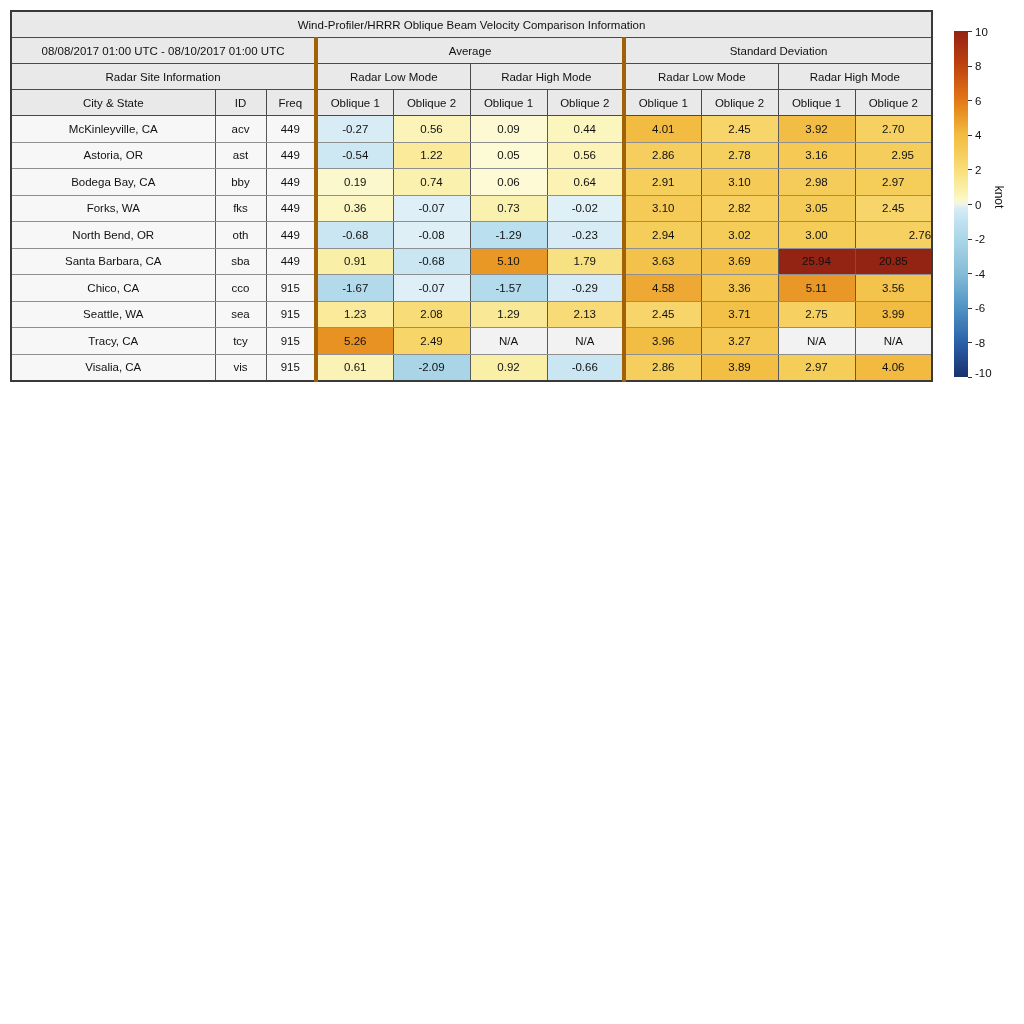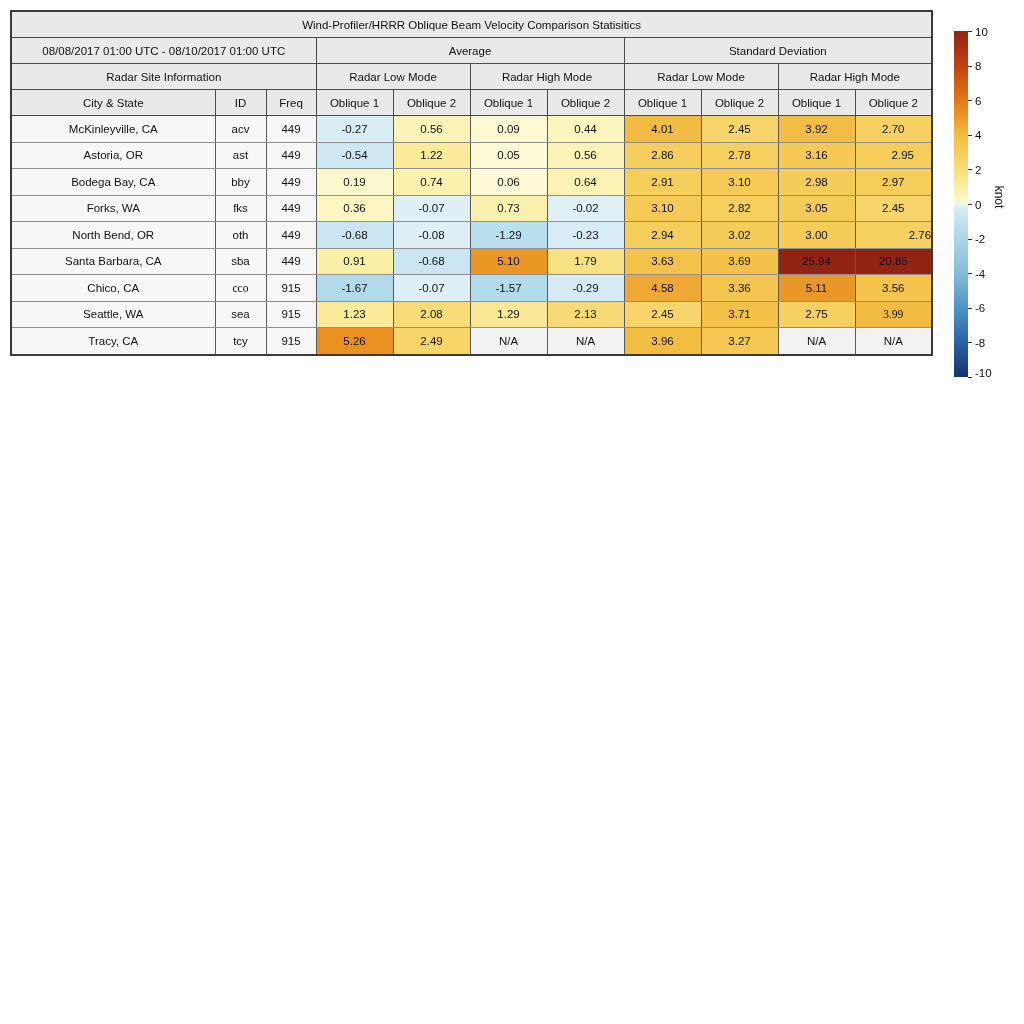--- a/index.html
+++ b/index.html
@@ -37,21 +37,21 @@
   
   tbody td {
     height: 25.5px;
     border-left: 1px solid #5a5a5a;
     border-right: 1px solid #5a5a5a;
     border-top: 1px solid #8f8f8f;
     border-bottom: 1px solid #8f8f8f;
   }
   table.stat-table { border: 2px solid #3a3a3a; }
   
-  thead tr td.gb, tbody td.gb { border-left: 1px solid #a16207; }
+  thead tr td.gb, tbody td.gb { border-left: 4px solid #a16207; }
   tbody tr:first-child td { border-top: 1px solid #3a3a3a; }
   
   #colorbar-wrap { position: absolute; left: 950px; top: 28px; width: 74px; height: 362px; }
   #colorbar-gradient { position: absolute; left: 4px; top: 3px; width: 14px; height: 346px; }
   .cb-tick { position: absolute; width: 4px; height: 1px; background: #333; left: 18px; }
   .cb-tick-label {
     position: absolute;
     left: 25px;
     transform: translateY(-50%);
     font-size: 11.5px;
@@ -80,21 +80,21 @@
         <col style="width:77px">
         <col style="width:77px">
         <col style="width:77px">
       <col style="width:77px">
         <col style="width:77px">
         <col style="width:77px">
         <col style="width:77px">
     </colgroup>
     <thead>
       <tr class="title-row">
-        <td colspan="11" class="hdr" style="background: rgb(233, 233, 233);">Wind-Profiler/HRRR Oblique Beam Velocity Comparison Statisitics</td>
+        <td colspan="11" class="hdr" style="background: rgb(233, 233, 233);">Wind-Profiler/HRRR Oblique Beam Velocity Comparison Information</td>
       </tr>
       <tr>
         <td colspan="3" class="hdr" style="background: rgb(233, 233, 233);">08/08/2017 01:00 UTC - 08/10/2017 01:00 UTC</td>
         <td colspan="4" class="hdr gb" style="background: rgb(233, 233, 233);">Average</td>
         <td colspan="4" class="hdr gb" style="background: rgb(233, 233, 233);">Standard Deviation</td>
       </tr>
       <tr>
         <td colspan="3" class="hdr" style="background: rgb(233, 233, 233);">Radar Site Information</td>
         <td colspan="2" class="hdr gb" style="background: rgb(233, 233, 233);">Radar Low Mode</td>
         <td colspan="2" class="hdr" style="background: rgb(233, 233, 233);">Radar High Mode</td>
@@ -189,21 +189,21 @@
           <td style="background: rgb(202, 230, 242);">-0.68</td>
           <td style="background: rgb(233, 152, 38);">5.10</td>
           <td style="background: rgb(248, 225, 130);">1.79</td>
           <td class="gb" style="background: rgb(243, 194, 74);">3.63</td>
           <td style="background: rgb(243, 193, 73);">3.69</td>
           <td style="background: rgb(147, 35, 19);">25.94</td>
           <td style="background: rgb(147, 35, 19);">20.85</td>
         </tr>
         <tr>
           <td style="background: rgb(247, 247, 247);">Chico, CA</td>
-          <td style="background: rgb(247, 247, 247); font-family: Liberation Serif, serif;">cco</td>
+          <td style="background: rgb(247, 247, 247);">cco</td>
           <td style="background: rgb(247, 247, 247);">915</td>
           <td class="gb" style="background: rgb(178, 218, 235);">-1.67</td>
           <td style="background: rgb(222, 239, 247);">-0.07</td>
           <td style="background: rgb(180, 219, 235);">-1.57</td>
           <td style="background: rgb(214, 235, 245);">-0.29</td>
           <td class="gb" style="background: rgb(237, 169, 51);">4.58</td>
           <td style="background: rgb(244, 198, 80);">3.36</td>
           <td style="background: rgb(233, 151, 38);">5.11</td>
           <td style="background: rgb(243, 195, 76);">3.56</td>
         </tr>
@@ -211,34 +211,47 @@
           <td style="background: rgb(247, 247, 247);">Seattle, WA</td>
           <td style="background: rgb(247, 247, 247);">sea</td>
           <td style="background: rgb(247, 247, 247);">915</td>
           <td class="gb" style="background: rgb(250, 234, 153);">1.23</td>
           <td style="background: rgb(248, 220, 119);">2.08</td>
           <td style="background: rgb(249, 233, 150);">1.29</td>
           <td style="background: rgb(248, 219, 118);">2.13</td>
           <td class="gb" style="background: rgb(247, 213, 107);">2.45</td>
           <td style="background: rgb(243, 193, 72);">3.71</td>
           <td style="background: rgb(246, 208, 97);">2.75</td>
-          <td style="background: rgb(242, 188, 66); font-family: Liberation Serif, serif;">3.99</td>
+          <td style="background: rgb(242, 188, 66);">3.99</td>
         </tr>
         <tr>
           <td style="background: rgb(247, 247, 247);">Tracy, CA</td>
           <td style="background: rgb(247, 247, 247);">tcy</td>
           <td style="background: rgb(247, 247, 247);">915</td>
           <td class="gb" style="background: rgb(232, 146, 36);">5.26</td>
           <td style="background: rgb(247, 213, 105);">2.49</td>
           <td style="background: rgb(242, 242, 242);">N/A</td>
           <td style="background: rgb(242, 242, 242);">N/A</td>
           <td class="gb" style="background: rgb(242, 189, 67);">3.96</td>
           <td style="background: rgb(244, 200, 82);">3.27</td>
           <td style="background: rgb(242, 242, 242);">N/A</td>
           <td style="background: rgb(242, 242, 242);">N/A</td>
+        </tr>
+        <tr>
+          <td style="background: rgb(247, 247, 247);">Visalia, CA</td>
+          <td style="background: rgb(247, 247, 247);">vis</td>
+          <td style="background: rgb(247, 247, 247);">915</td>
+          <td class="gb" style="background: rgb(251, 243, 181);">0.61</td>
+          <td style="background: rgb(169, 213, 231);">-2.09</td>
+          <td style="background: rgb(250, 239, 166);">0.92</td>
+          <td style="background: rgb(202, 230, 242);">-0.66</td>
+          <td class="gb" style="background: rgb(245, 206, 93);">2.86</td>
+          <td style="background: rgb(242, 190, 68);">3.89</td>
+          <td style="background: rgb(245, 205, 89);">2.97</td>
+          <td style="background: rgb(242, 186, 64);">4.06</td>
         </tr>
       </tbody>
   </table>
 
   <div id="colorbar-wrap">
     <div id="colorbar-gradient" style="background: linear-gradient(rgb(147, 35, 19) 0%, rgb(153, 39, 19) 1.25%, rgb(158, 43, 18) 2.5%, rgb(164, 47, 18) 3.75%, rgb(169, 51, 18) 5%, rgb(175, 55, 17) 6.25%, rgb(180, 59, 17) 7.5%, rgb(186, 63, 16) 8.75%, rgb(191, 67, 16) 10%, rgb(195, 74, 17) 11.25%, rgb(200, 80, 18) 12.5%, rgb(204, 87, 19) 13.75%, rgb(209, 94, 20) 15%, rgb(213, 100, 21) 16.25%, rgb(217, 107, 22) 17.5%, rgb(222, 113, 23) 18.75%, rgb(226, 120, 24) 20%, rgb(228, 129, 28) 21.25%, rgb(230, 138, 32) 22.5%, rgb(232, 146, 36) 23.75%, rgb(234, 155, 40) 25%, rgb(236, 163, 47) 26.25%, rgb(238, 172, 53) 27.5%, rgb(240, 180, 60) 28.75%, rgb(242, 188, 66) 30%, rgb(243, 192, 72) 31.25%, rgb(244, 196, 77) 32.5%, rgb(244, 200, 83) 33.75%, rgb(245, 204, 88) 35%, rgb(246, 208, 97) 36.25%, rgb(247, 213, 105) 37.5%, rgb(247, 217, 114) 38.75%, rgb(248, 221, 122) 40%, rgb(249, 225, 132) 41.25%, rgb(249, 230, 142) 42.5%, rgb(250, 234, 152) 43.75%, rgb(250, 238, 162) 45%, rgb(251, 241, 174) 46.25%, rgb(251, 244, 186) 47.5%, rgb(252, 248, 201) 48.75%, rgb(239, 246, 232) 50%, rgb(216, 236, 245) 51.25%, rgb(207, 232, 243) 52.5%, rgb(200, 229, 242) 53.75%, rgb(192, 226, 240) 55%, rgb(187, 223, 238) 56.25%, rgb(182, 220, 236) 57.5%, rgb(176, 217, 234) 58.75%, rgb(171, 214, 232) 60%, rgb(166, 211, 230) 61.25%, rgb(162, 208, 228) 62.5%, rgb(157, 204, 226) 63.75%, rgb(152, 201, 225) 65%, rgb(147, 198, 223) 66.25%, rgb(143, 195, 221) 67.5%, rgb(138, 191, 219) 68.75%, rgb(133, 188, 217) 70%, rgb(126, 183, 214) 71.25%, rgb(120, 178, 212) 72.5%, rgb(113, 173, 209) 73.75%, rgb(106, 168, 207) 75%, rgb(99, 162, 204) 76.25%, rgb(93, 157, 201) 77.5%, rgb(86, 152, 199) 78.75%, rgb(79, 147, 196) 80%, rgb(75, 141, 193) 81.25%, rgb(70, 135, 189) 82.5%, rgb(66, 128, 186) 83.75%, rgb(61, 122, 182) 85%, rgb(57, 116, 179) 86.25%, rgb(52, 110, 175) 87.5%, rgb(48, 103, 172) 88.75%, rgb(43, 97, 168) 90%, rgb(41, 91, 161) 91.25%, rgb(38, 85, 154) 92.5%, rgb(36, 79, 146) 93.75%, rgb(33, 73, 139) 95%, rgb(31, 67, 132) 96.25%, rgb(28, 61, 125) 97.5%, rgb(26, 55, 117) 98.75%, rgb(23, 49, 110) 100%);"></div>
     <div id="colorbar-unit">knot</div>
   <div class="cb-tick" style="top: 3px;"></div>
       <div class="cb-tick-label" style="top: 3.5px;">10</div>
       <div class="cb-tick" style="top: 37.6px;"></div>

